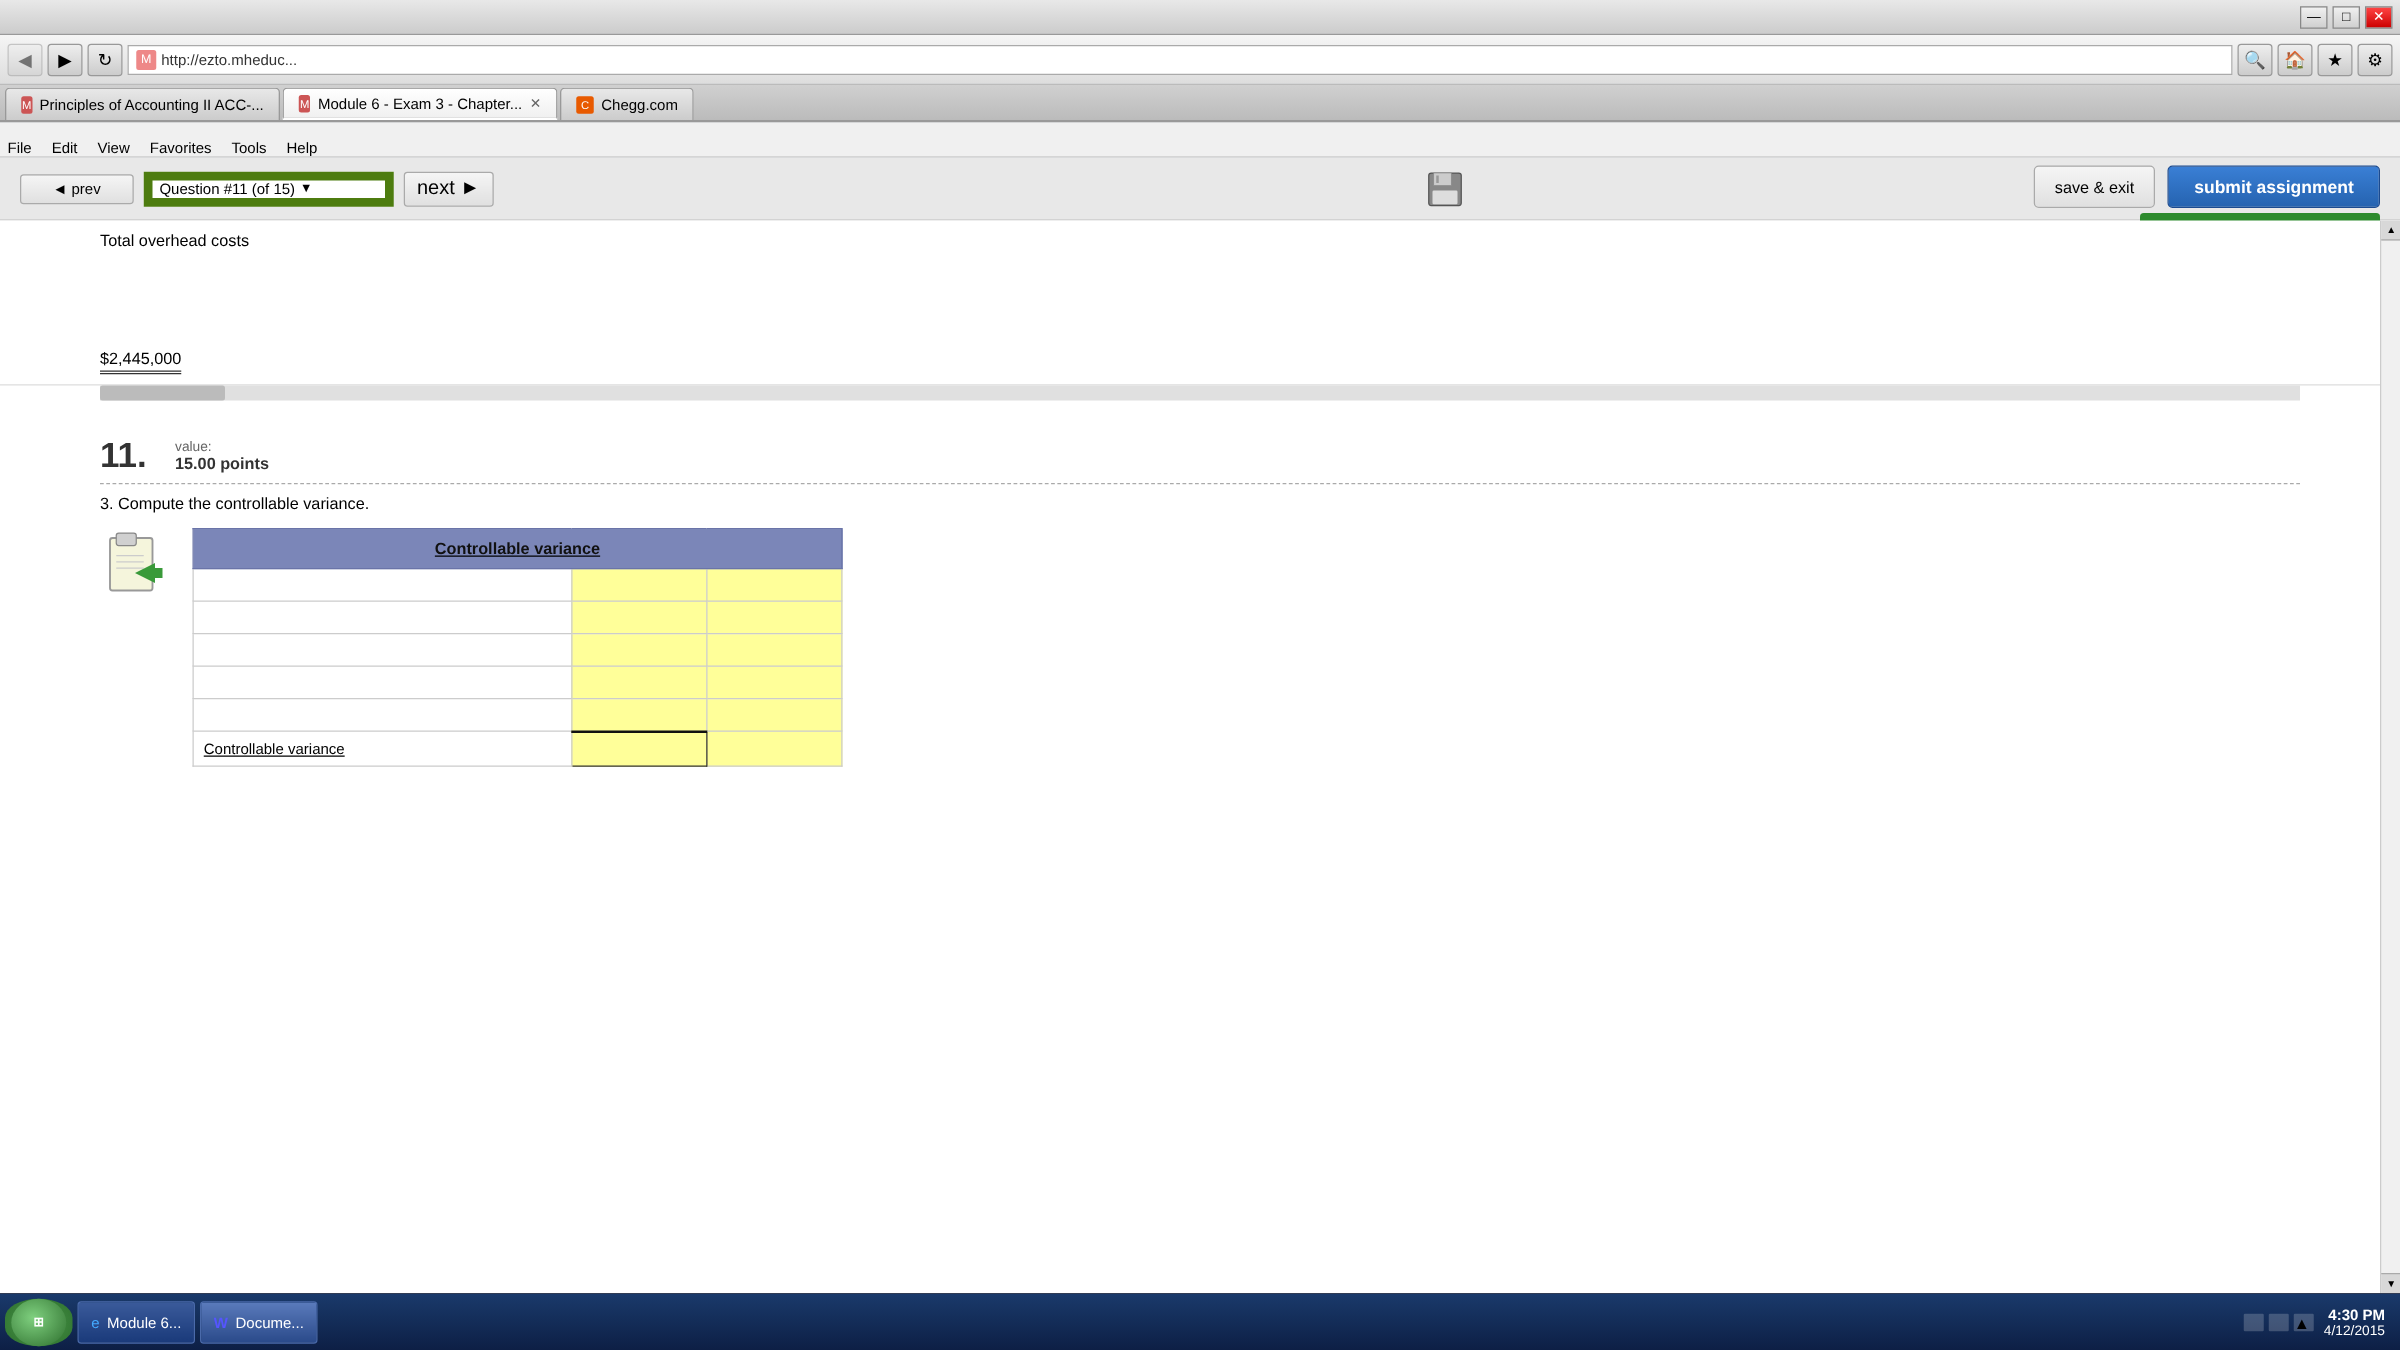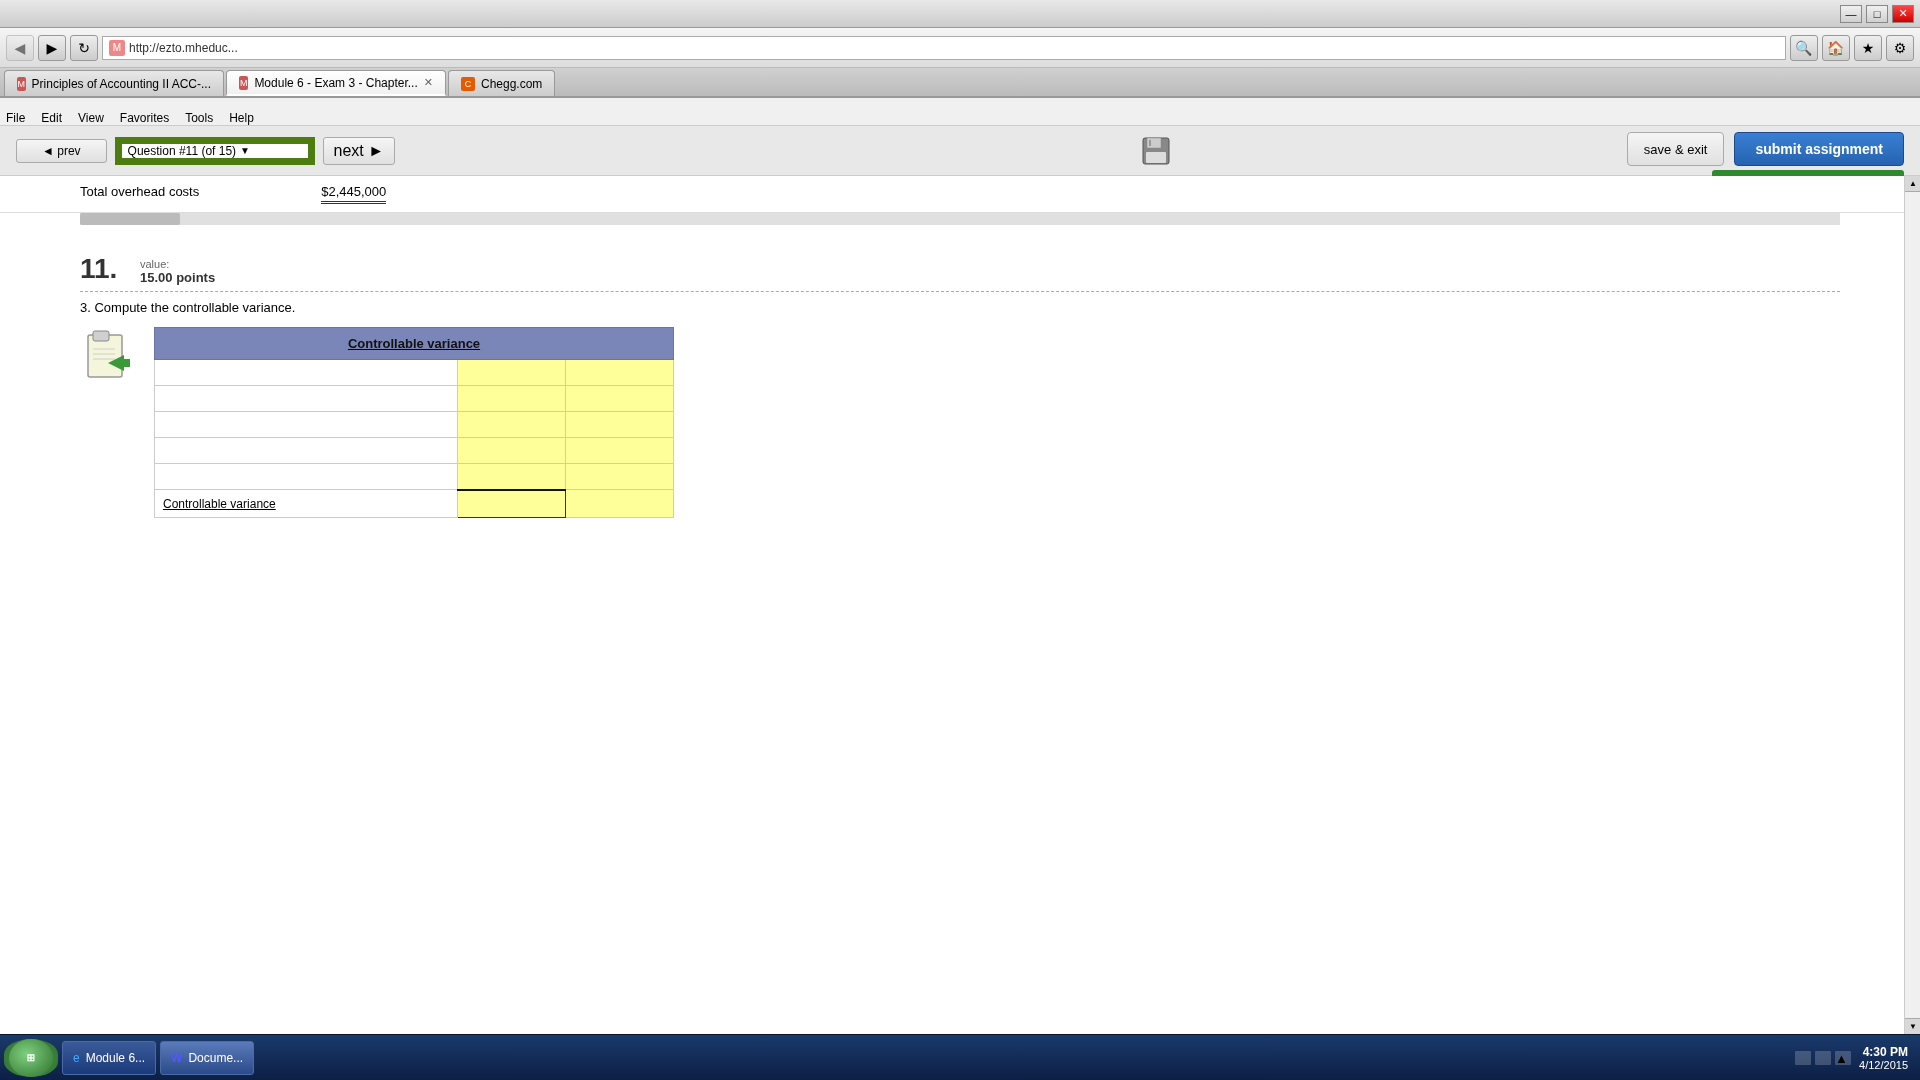--- a/index.html
+++ b/index.html
@@ -39,24 +39,24 @@
     .save-icon-btn { width: 36px; height: 36px; background: transparent; border: none; cursor: pointer; display: flex; align-items: center; justify-content: center; }
     .save-exit-btn { padding: 6px 16px; background: linear-gradient(to bottom, #f5f5f5, #e0e0e0); border: 1px solid #aaa; border-radius: 4px; font-size: 13px; cursor: pointer; }
     .submit-btn { padding: 8px 20px; background: linear-gradient(to bottom, #3a7fd5, #2563b0); border: 1px solid #1a4a90; border-radius: 4px; font-size: 14px; font-weight: bold; color: white; cursor: pointer; }
     .time-remaining { background: #2d8a2d; color: white; padding: 6px 16px; border-radius: 3px; font-size: 14px; font-weight: bold; }
 
     
     .page-content { background: white; flex: 1; padding: 0; position: relative; }
 
     
     .scrolled-top { padding: 8px 80px; border-bottom: 1px solid #ddd; }
-    .overhead-row { display: flex; gap: 80px; font-size: 13px; }
+    .overhead-row { display: flex; gap: 80px; font-size: 13px; flex-direction: column; }
     .overhead-label { font-weight: normal; }
     .overhead-value { }
-    .double-underline { border-bottom: 3px double #333; display: inline-block; padding-bottom: 2px; margin-left: 42px; }
+    .double-underline { border-bottom: 3px double #333; display: inline-block; padding-bottom: 2px; }
 
     
     .question-section { padding: 20px 80px; }
 
     
     .variance-table { border-collapse: collapse; min-width: 520px; text-decoration: underline; }
     .table-header { background: #7b86b8; color: #000; }
     .table-header th { padding: 8px 12px; text-align: center; font-weight: bold; font-size: 13px; border: 1px solid #7b86b8; }
     .td-label { padding: 4px 8px; background: white; font-size: 12px; width: 280px; }
 
@@ -161,21 +161,21 @@
           <span class="overhead-value">
             <span class="double-underline">$2,445,000</span>
           </span>
         </div>
       </div>
       <div style="margin: 0 80px 8px; height: 12px; background: #e0e0e0; position:relative;">
         <div style="height:100%;width:100px;background:#bbb;position:absolute;left:0;border-radius:2px;"></div>
       </div>
 
       <div class="question-section">
-        <div style="display:flex;align-items:flex-end;gap:0;">
+        <div style="display:flex;align-items:center;gap:0;">
           <div style="min-width:60px;">
             <span style="font-size:28px;font-weight:bold;color:#333;">11.</span>
           </div>
           <div>
             <div style="font-size:11px;color:#666;">value:</div>
             <div style="font-size:13px;font-weight:bold;color:#333;">15.00 points</div>
           </div>
         </div>
 
         <div style="border-top:1px dashed #aaa;margin:6px 0 12px 0;padding-top:8px;">

